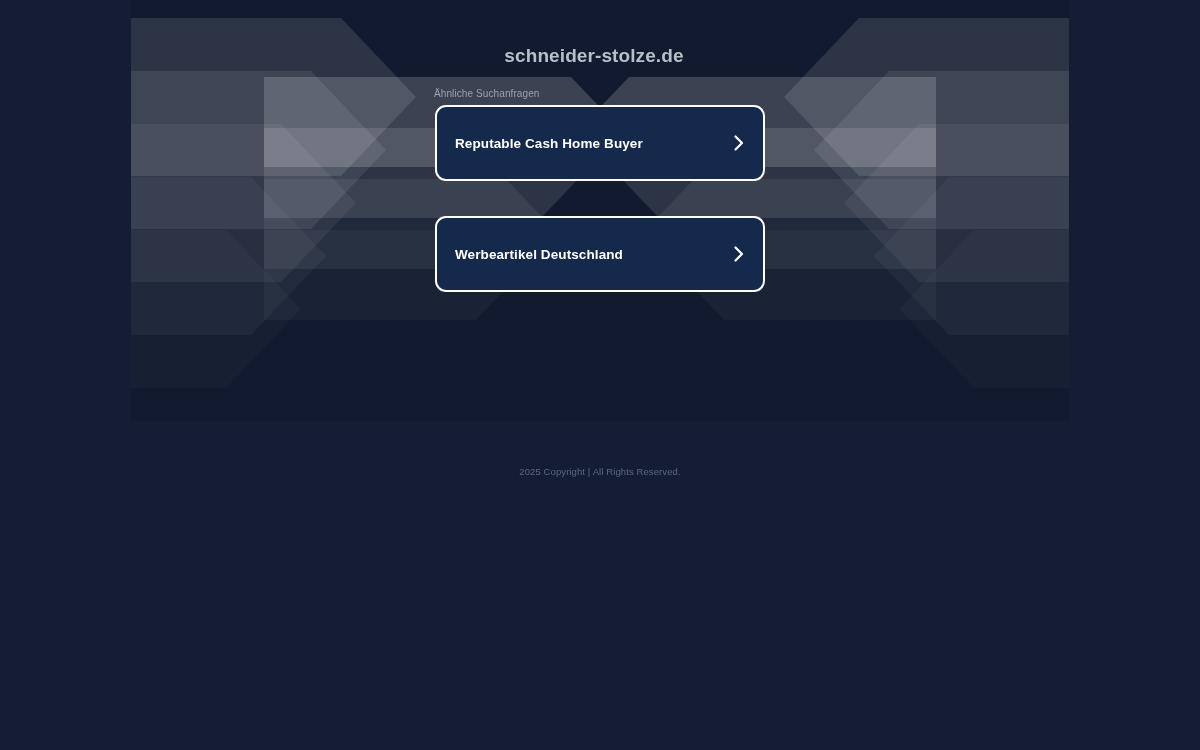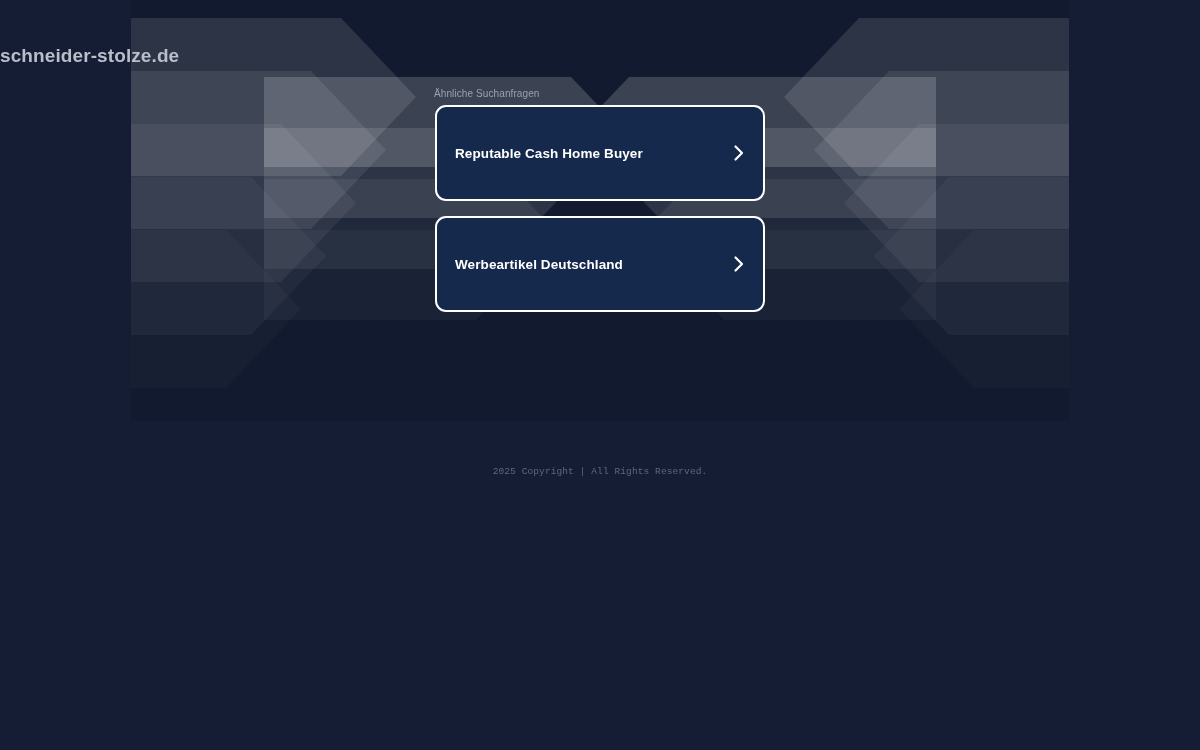--- a/index.html
+++ b/index.html
@@ -41,42 +41,42 @@
     top: 0;
     width: 1200px;
     height: 750px;
   }
 
   #site-title {
     position: absolute;
     left: 0;
     top: 45px;
     width: 1188px;
-    text-align: left;
+    text-align: center;
     font-size: 19px;
     font-weight: bold;
     color: #b9bec9;
     letter-spacing: 0.1px;
   }
 
   #related-label {
     position: absolute;
     left: 434px;
     top: 88px;
     font-size: 10px;
     color: #9aa2b1;
     letter-spacing: 0.1px;
     white-space: nowrap;
   }
 
   .card {
     position: absolute;
     left: 435px;
     width: 330px;
-    height: 96px;
+    height: 76px;
     box-sizing: border-box;
     background: #15294d;
     border: 2px solid #ffffff;
     border-radius: 11px;
     display: flex;
     align-items: center;
     justify-content: space-between;
     padding: 0 17px 0 18px;
   }
   #card-0 { top: 105px; }
@@ -100,21 +100,20 @@
     position: absolute;
     left: 0;
     top: 466px;
     width: 1200px;
     text-align: center;
   }
   #copyright {
     font-size: 9.5px;
     color: #5d6780;
     letter-spacing: 0.1px;
-    font-family: Liberation Mono, monospace;
   }
   #privacy-wrap {
     margin-top: 11px;
   }
   #privacy-link {
     font-size: 9.5px;
     color: #5b6a8c;
     text-decoration: underline;
     letter-spacing: 0.1px;
     cursor: pointer;

